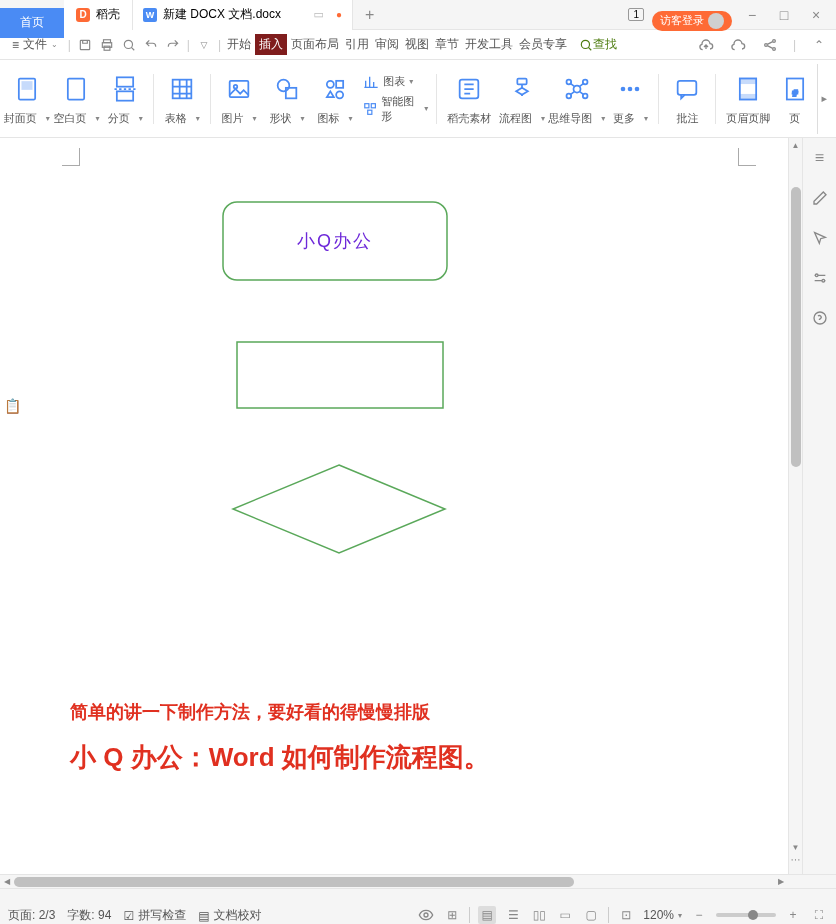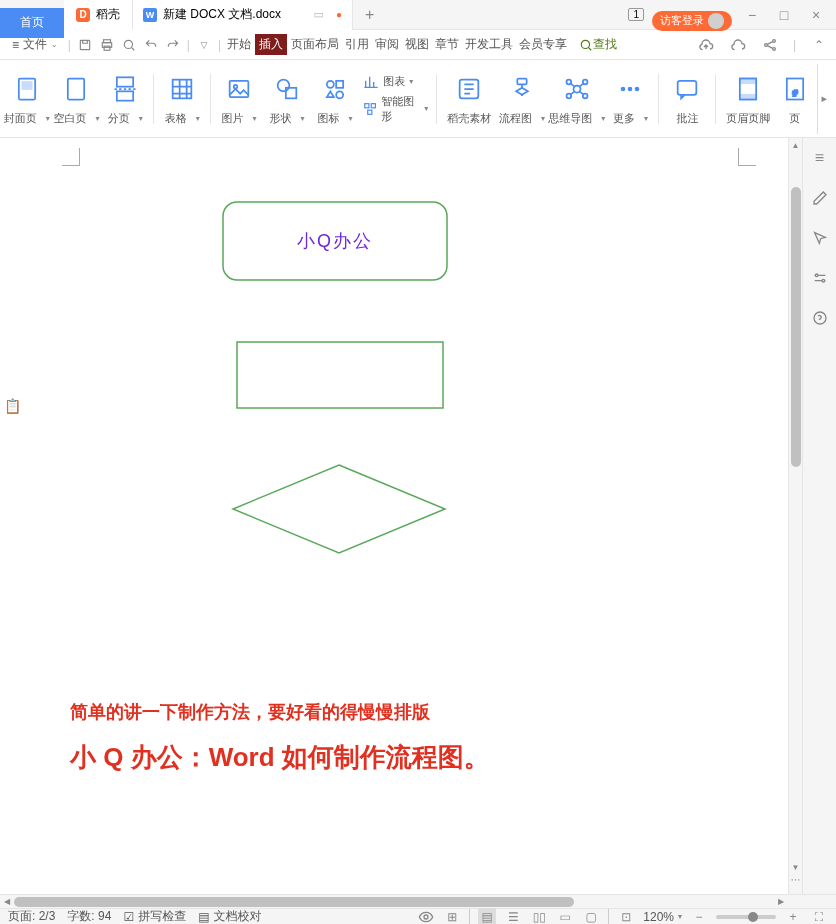--- a/index.html
+++ b/index.html
@@ -56,21 +56,21 @@
 .vscroll-dots { height: 20px; color: #888; font-size: 10px; }
 
 .sidepanel { width: 34px; background: #f5f5f5; border-left: 1px solid #e5e5e5; display: flex; flex-direction: column; align-items: center; padding-top: 10px; gap: 20px; }
 .sidepanel-item { width: 20px; height: 20px; display: flex; align-items: center; justify-content: center; color: #888; cursor: pointer; }
 
 .hscroll { height: 14px; background: #f5f5f5; border-top: 1px solid #e5e5e5; display: flex; align-items: center; }
 .hscroll-btn { width: 14px; height: 100%; display: flex; align-items: center; justify-content: center; color: #888; font-size: 8px; cursor: pointer; }
 .hscroll-track { flex: 1; height: 100%; position: relative; }
 .hscroll-thumb { position: absolute; left: 0; top: 2px; height: 10px; width: 560px; background: #c0c0c0; border-radius: 5px; cursor: pointer; }
 
-.statusbar { height: 16px; background: #f5f5f5; border-top: 1px solid #e5e5e5; display: flex; align-items: center; font-size: 12px; color: #555; padding: 0 8px; gap: 12px; }
+.statusbar { height: 36px; background: #f5f5f5; border-top: 1px solid #e5e5e5; display: flex; align-items: flex-end; font-size: 12px; color: #555; padding: 0 8px; gap: 12px; }
 .status-item { display: flex; align-items: center; gap: 4px; cursor: pointer; }
 .status-right { margin-left: auto; display: flex; align-items: center; gap: 8px; }
 .status-icon { width: 18px; height: 18px; display: flex; align-items: center; justify-content: center; color: #888; cursor: pointer; }
 .status-sep { width: 1px; height: 16px; background: #ccc; }
 .caret { font-size: 8px; color: #888; }
 </style>
 </head>
 <body>
 
 <div class="titlebar">

